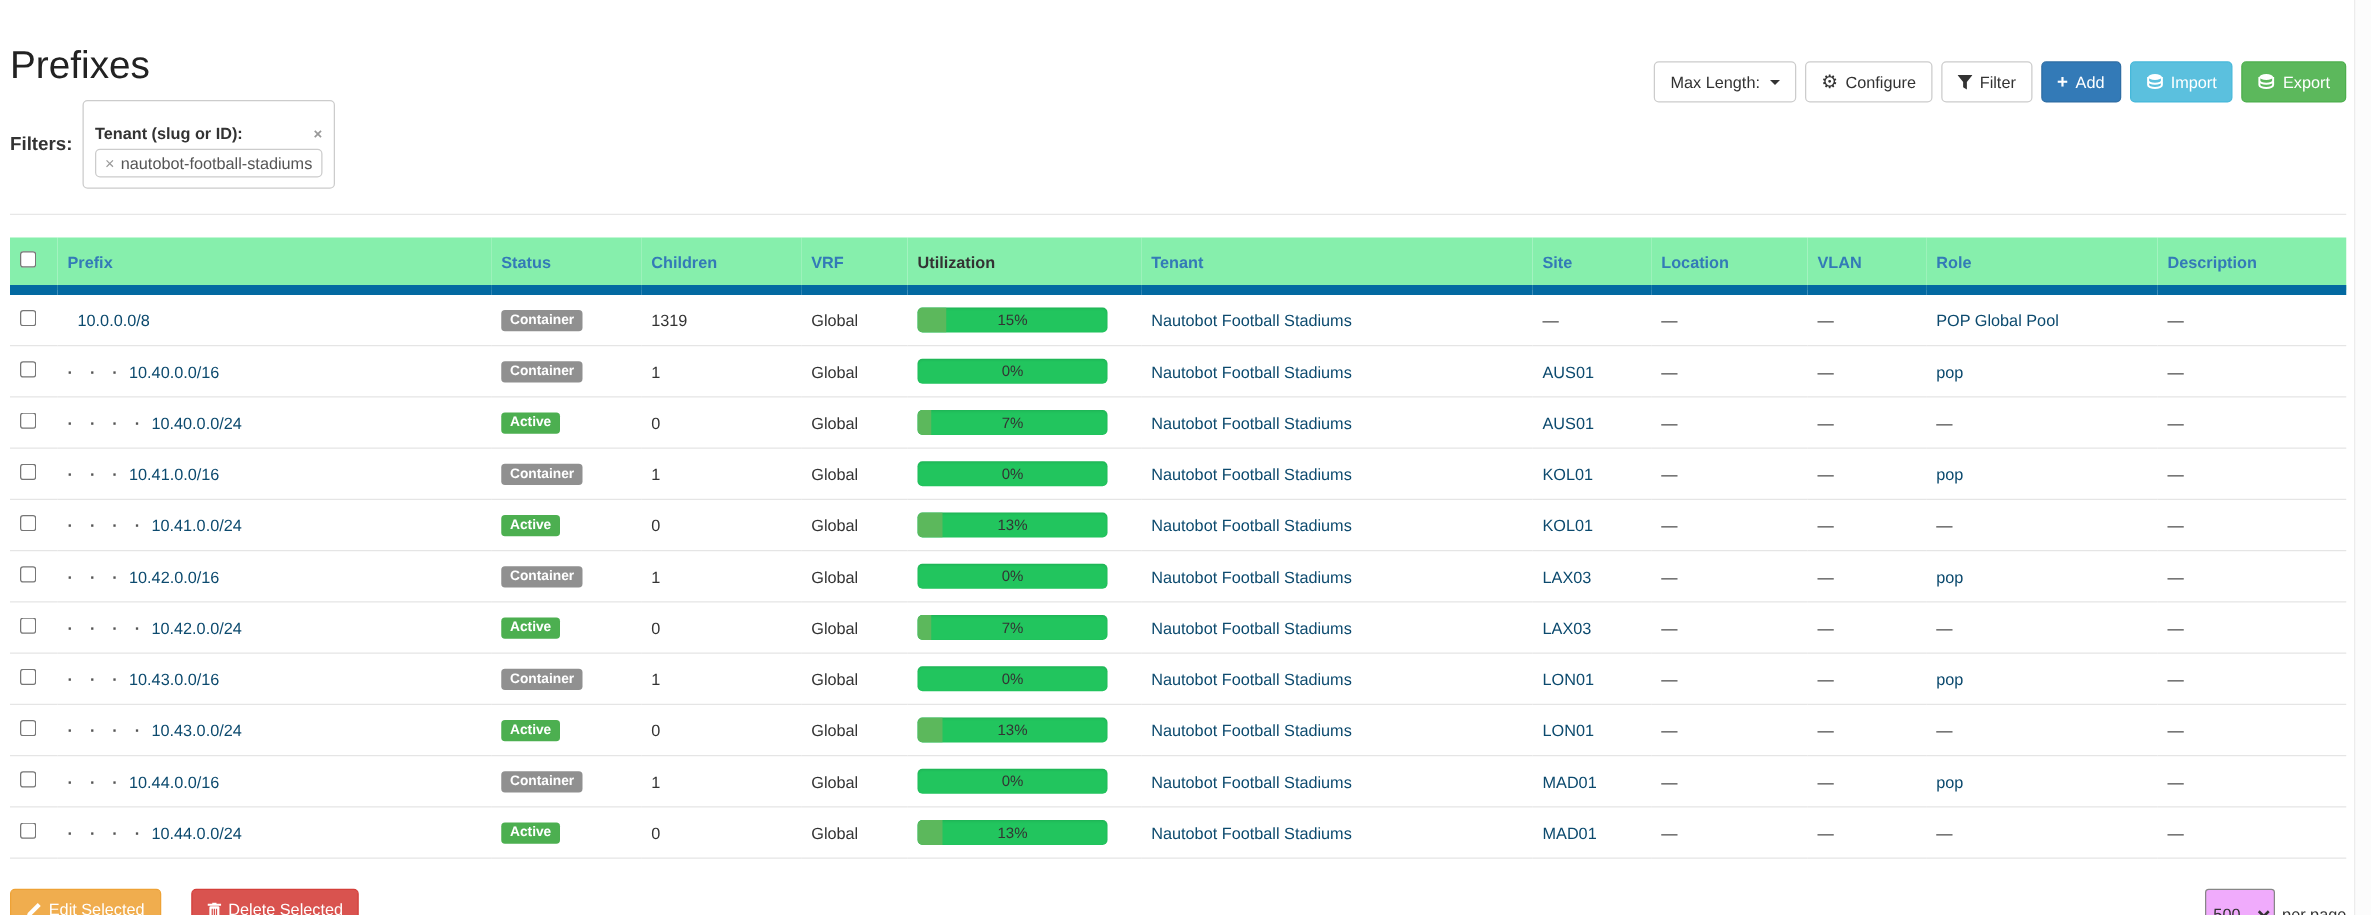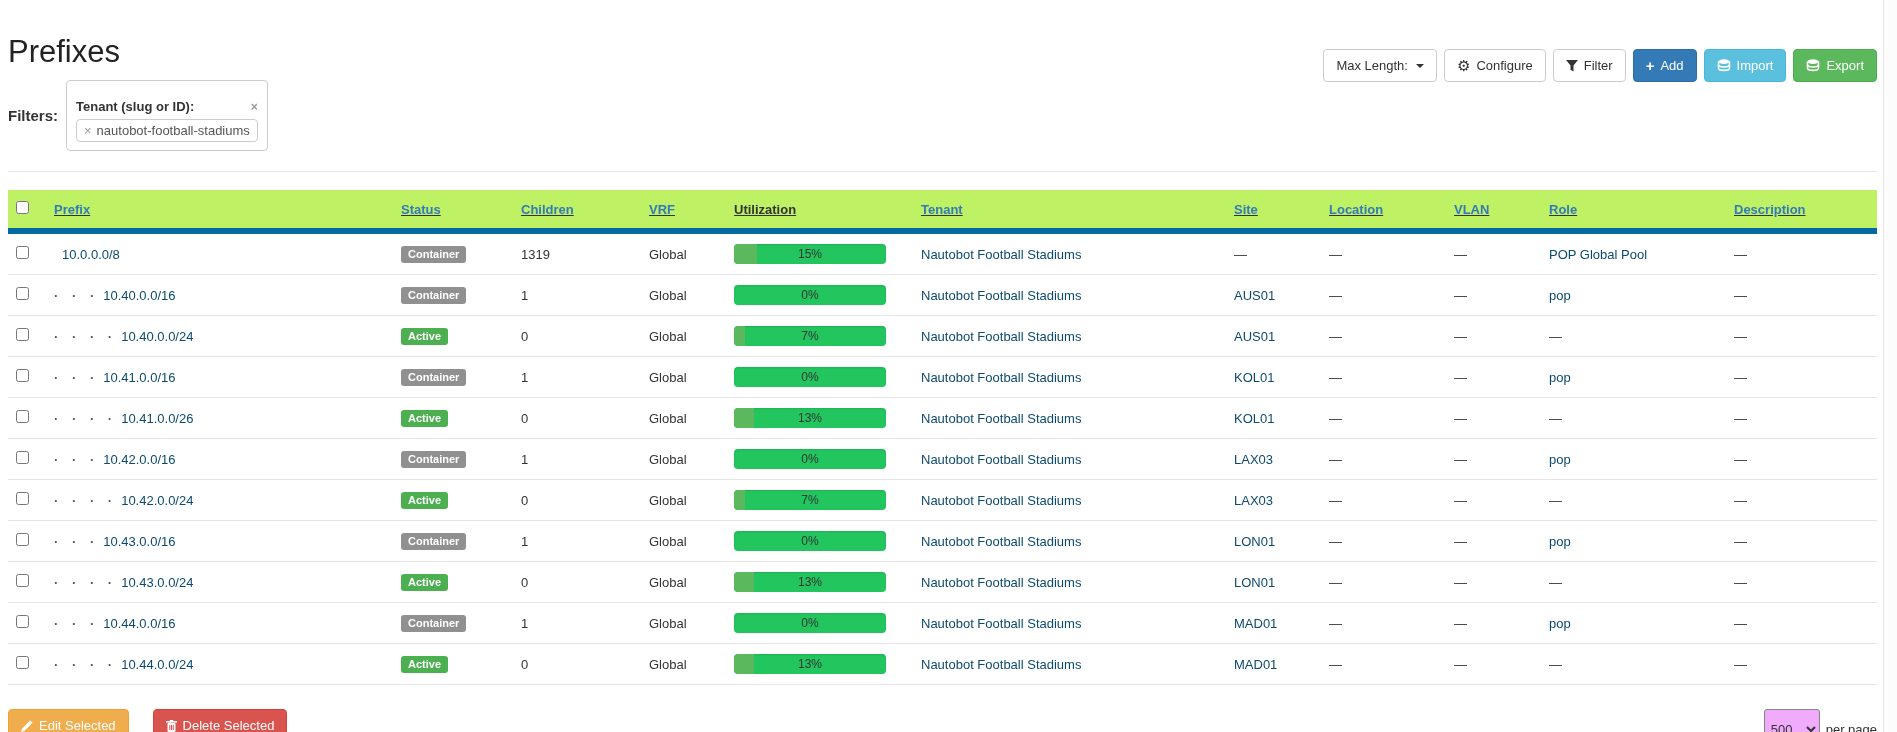--- a/index.html
+++ b/index.html
@@ -28,21 +28,21 @@
   .filter-chip { border:1px solid #ccc; border-radius:4px; padding:18px 9px 8px 9px; display:inline-block; background:#fff; }
   .filter-chip-head { display:flex; align-items:center; justify-content:space-between; gap:26px; font-size:13px; font-weight:bold; color:#333; }
   .chip-close { color:#999; font-size:12px; cursor:pointer; font-weight:bold; }
   .filter-chip-value { margin-top:5px; border:1px solid #ccc; border-radius:4px; padding:3px 7px; font-size:13px; color:#555; display:inline-flex; align-items:center; gap:5px; background:#fff; }
   .filter-chip-value .x { color:#999; cursor:pointer; }
 
   hr.divider { border:none; border-top:1px solid #e7e7e7; margin:20px 0 18px 0; }
 
   
   table.obj-table { border-collapse:collapse; table-layout:fixed; width:1869px; font-size:13px; }
-  .obj-table thead th { text-align:left; padding:11px 8px; background:#bef264; border-bottom:6px solid #0369a1; font-weight:bold; color:#333;text-decoration:underline; }
+  .obj-table thead th { text-align:left; padding:11px 8px; background:#86efac; border-bottom:8px solid #0369a1; font-weight:bold; color:#333; }
   .obj-table thead th a { color:#337ab7; text-decoration:none; cursor:pointer; }
   .obj-table tbody td { padding:10px 8px; border-bottom:1px solid #e5e5e5; vertical-align:middle; color:#333; }
   .obj-table a.lnk { color:#0c4a6e; text-decoration:none; cursor:pointer; }
   .indent { color:#555; font-weight:bold; word-spacing:8px; letter-spacing:1px; margin-right:8px; }
   .badge { display:inline-block; color:#fff; font-size:11px; font-weight:bold; padding:3px 7px; border-radius:3px; line-height:1; }
   .progress { position:relative; width:152px; height:20px; background:#22c55e; border-radius:4px; box-shadow:inset 0 1px 2px rgba(0,0,0,.1); overflow:hidden; }
   .progress .bar-fill { position:absolute; left:0; top:0; bottom:0; background:#5cb85c; border-radius:4px 0 0 4px; }
   .progress .bar-label { position:absolute; left:0; right:0; top:0; bottom:0; display:flex; align-items:center; justify-content:center; font-size:12px; color:#333; }
   input[type=checkbox] { width:13px; height:13px; margin:0; }
 
@@ -225,21 +225,21 @@
     <td><a class="lnk">Nautobot Football Stadiums</a></td>
     <td><a class="lnk">KOL01</a></td>
     <td>—</td>
     <td>—</td>
     <td><a class="lnk">pop</a></td>
     <td>—</td>
   </tr>
 
   <tr>
     <td><input type="checkbox" style=""></td>
-    <td><span class="indent">· · · ·</span><a class="lnk">10.41.0.0/26</a></td>
+    <td><span class="indent">· · · ·</span><a class="lnk">10.41.0.0/24</a></td>
     <td><span class="badge" style="background: rgb(76, 175, 80);">Active</span></td>
     <td>0</td>
     <td>Global</td>
     <td>
       <div class="progress">
         <div class="bar-fill" style="width: 13%; background: rgb(92, 184, 92);"></div>
         <span class="bar-label">13%</span>
       </div>
     </td>
     <td><a class="lnk">Nautobot Football Stadiums</a></td>

